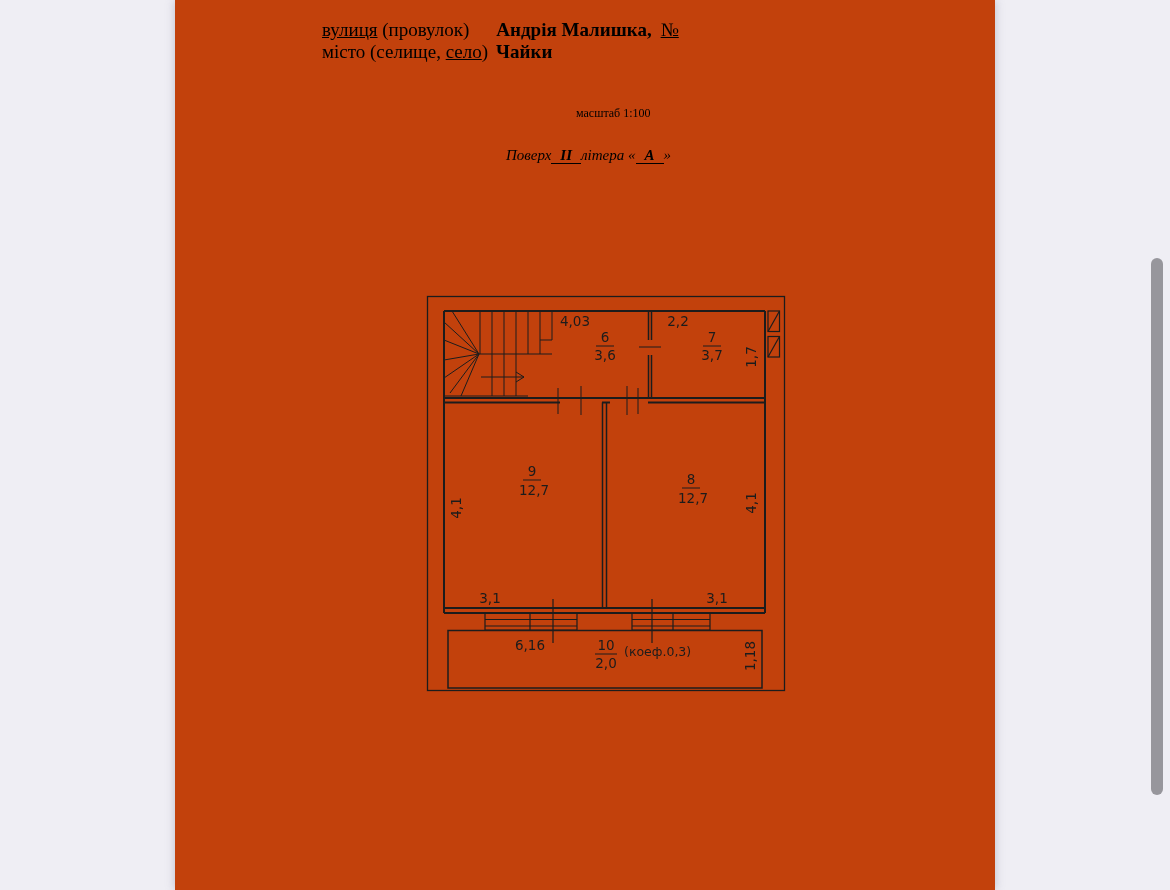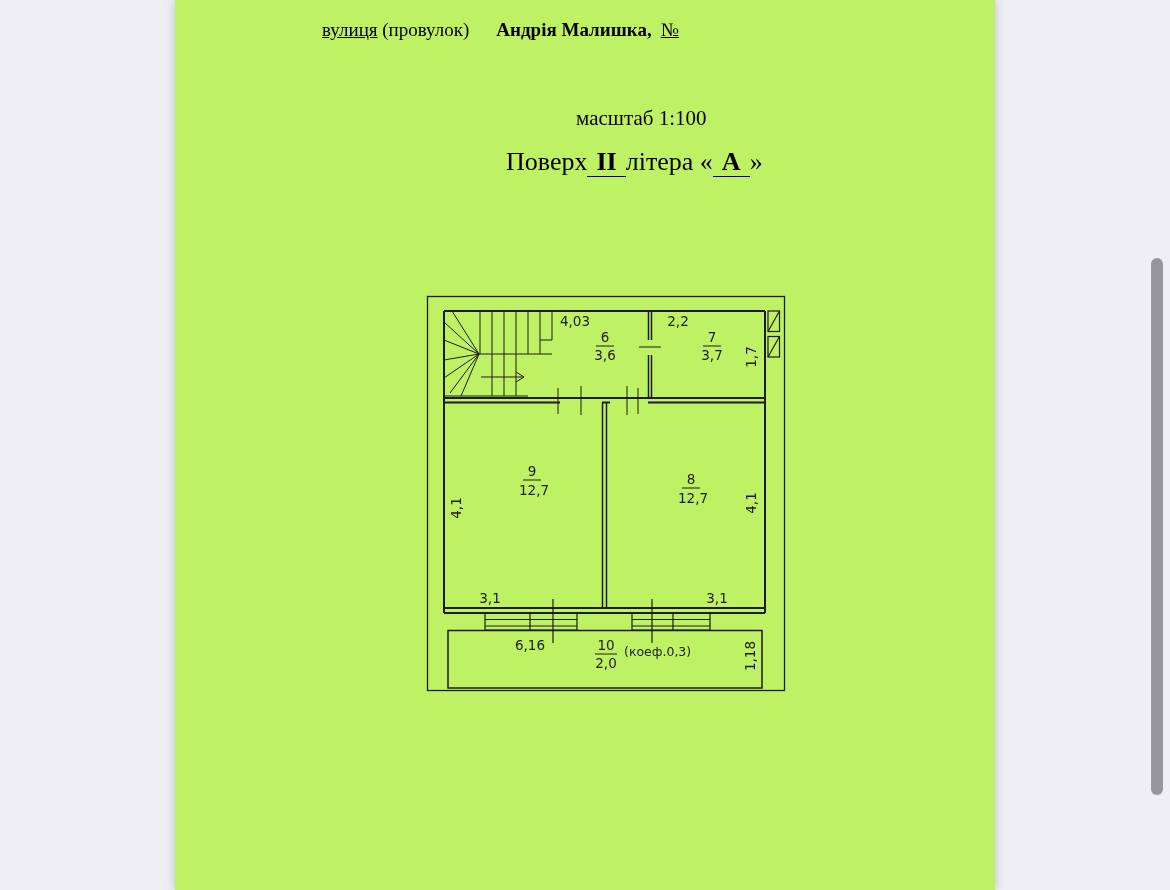--- a/index.html
+++ b/index.html
@@ -3,39 +3,39 @@
 <meta charset="utf-8">
 <style>
   html,body{margin:0;padding:0;}
   body{
     width:1170px;height:890px;position:relative;overflow:hidden;
     background:#efeef4;
     font-family:"Liberation Serif", serif;
   }
   .paper{
     position:absolute;left:175px;top:0;width:820px;height:890px;
-    background:#bef264;
+    background:#c2410c;
     box-shadow:0 0 9px rgba(110,110,140,.38);
   }
   .addr{
     position:absolute;left:147px;top:19px;
     font-size:19px;line-height:21.5px;color:#000;white-space:nowrap;
   }
   .u{text-decoration:underline;}
   .b{font-weight:bold;}
   .gap-name{margin-left:27px;}
   .gap-no{margin-left:9px;}
   .gap-city{margin-left:8px;}
   .scale{
     position:absolute;left:401px;top:106px;
-    font-size:21px;color:#000;white-space:nowrap;text-align:center;
+    font-size:12px;color:#000;white-space:nowrap;text-align:center;
   }
   .floorline{
     position:absolute;left:331px;top:147px;
-    font-size:26px;color:#000;white-space:nowrap;
+    font-size:15px;color:#000;white-space:nowrap;font-style:italic;
   }
   .ii,.letter{
     font-weight:bold;
     border-bottom:1.7px solid #000;
     padding:0 9px;
   }
   .plan-svg{position:absolute;left:245px;top:288px;}
   .plan-svg text{
     font-family:"DejaVu Sans","Liberation Sans",sans-serif;
     font-size:13.5px;fill:#1c1c1c;
@@ -46,20 +46,21 @@
     background:#97969c;border-radius:6px;
   }
 </style>
 </head>
 <body>
 
 <div class="paper">
 
   <div class="addr">
     <div><span class="u">вулиця</span><span> (провулок)</span><span class="b gap-name">Андрія Малишка</span><span class="b">,</span><span class="u gap-no">№</span></div>
+    <div><span>місто (селище, </span><span class="u">село</span><span>)</span><span class="b gap-city">Чайки</span></div>
   </div>
 
   <div class="scale">масштаб 1:100</div>
 
   <div class="floorline"><span>Поверх</span><span class="ii">II</span><span>літера «</span><span class="letter">А</span><span>»</span></div>
 
   <svg class="plan-svg" width="370" height="407" viewBox="0 0 370 407">
 
     <rect x="7.5" y="8.5" width="357" height="394" fill="none" stroke="#1c1c1c" stroke-width="1.3"></rect>
 

